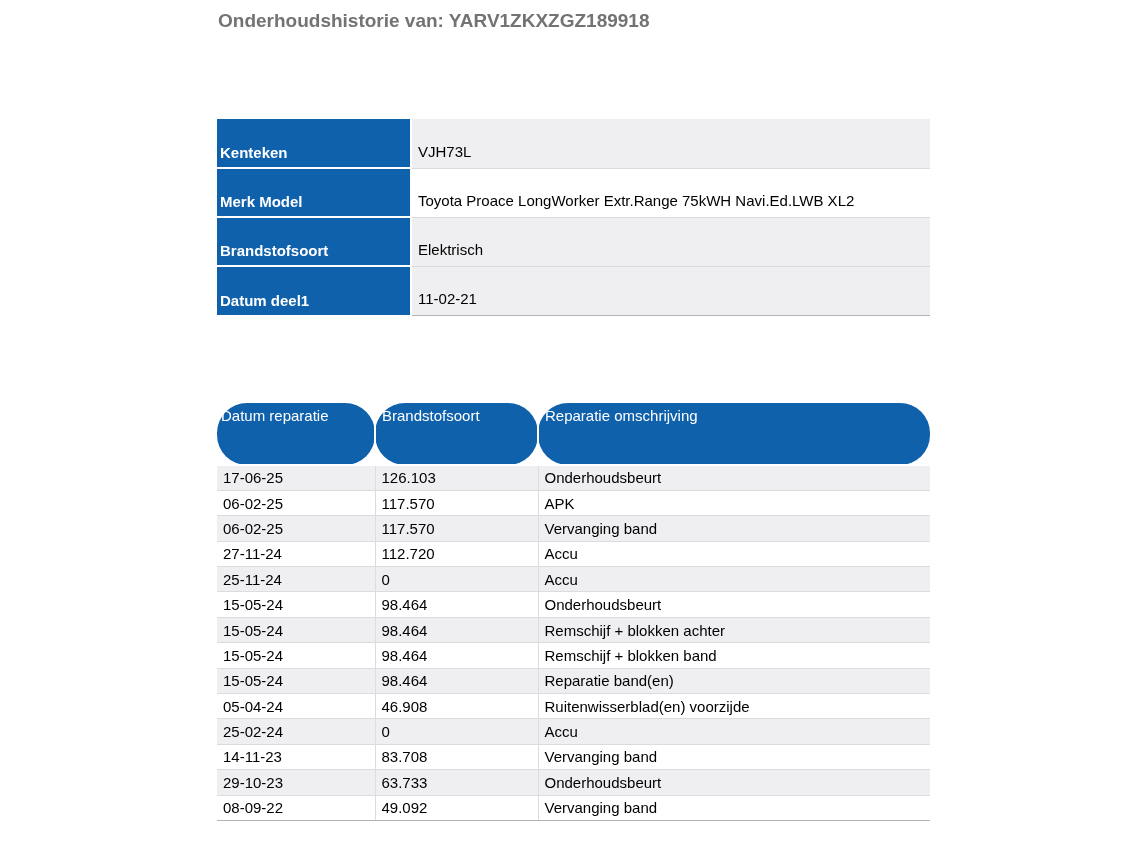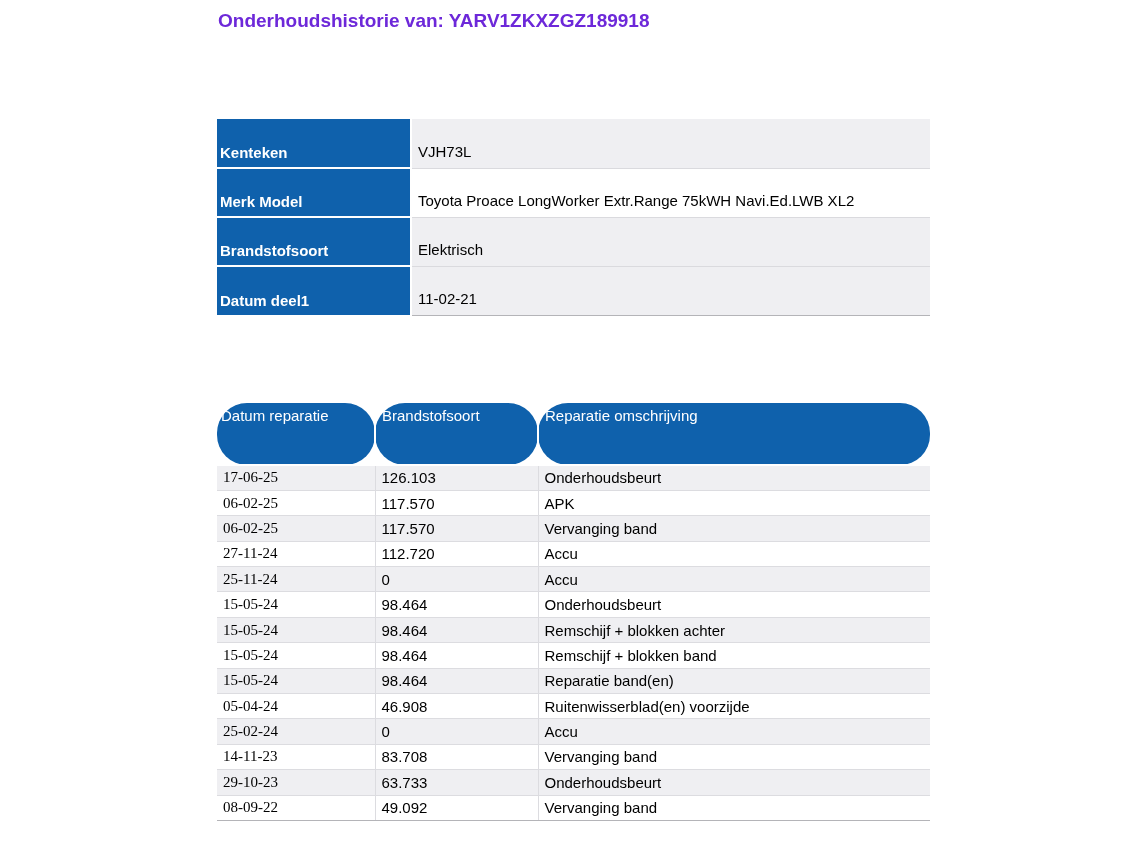--- a/index.html
+++ b/index.html
@@ -12,21 +12,21 @@
     overflow: hidden;
     position: relative;
   }
   .title {
     position: absolute;
     left: 218px; top: 9px;
     margin: 0;
     font-size: 19px;
     line-height: 24px;
     font-weight: bold;
-    color: #6d28d9;
+    color: #737373;
     white-space: nowrap;
   }
   table {
     position: absolute;
     border-collapse: collapse;
     table-layout: fixed;
     font-size: 15px;
   }
   
   .info-table { left: 217px; top: 119px; width: 713px; }
@@ -68,21 +68,21 @@
   .repair-table th:last-child { border-right: none; }
   .repair-table th.c1 { padding-left: 4px; }
   .repair-table td {
     height: 25.4px;
     vertical-align: middle;
     padding: 0 0 0 6px;
     border-bottom: 1px solid #dcdce0;
     white-space: nowrap;
     overflow: hidden;
   }
-  .repair-table td.c1 { border-right: 1px solid #dcdce0; font-family: Liberation Serif, serif; }
+  .repair-table td.c1 { border-right: 1px solid #dcdce0; }
   .repair-table td.c2 { border-right: 1px solid #dcdce0; }
   .repair-table tbody tr:last-child td { border-bottom: 1px solid #b4b4b8; }
   .repair-table tr.gray  td { background: #efeff2; }
   .repair-table tr.white td { background: #ffffff; }
 </style>
 </head>
 <body>
 
 <div>
 

